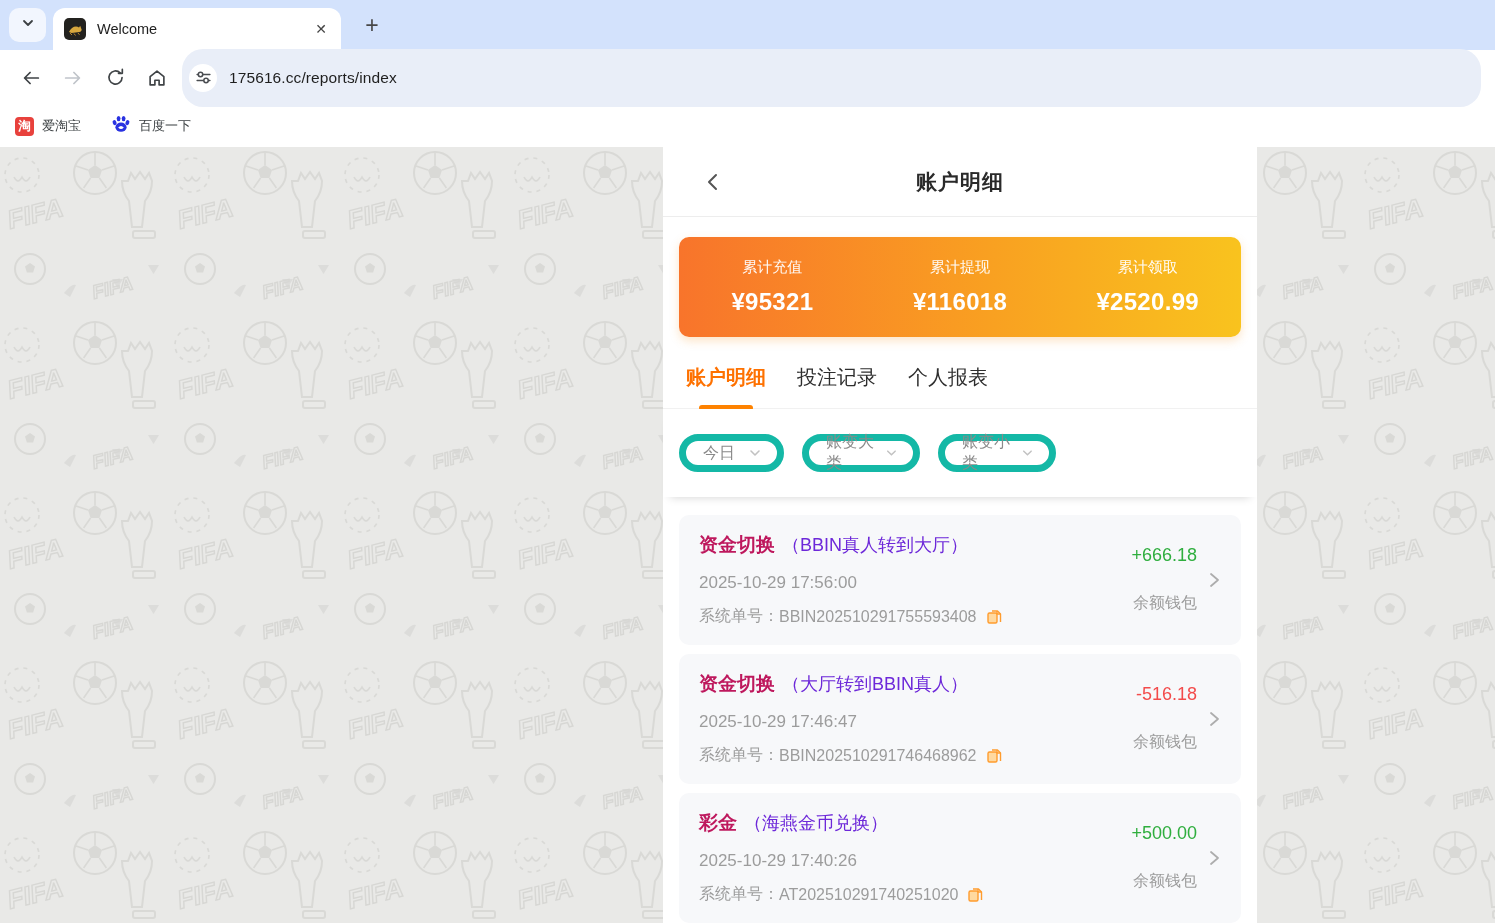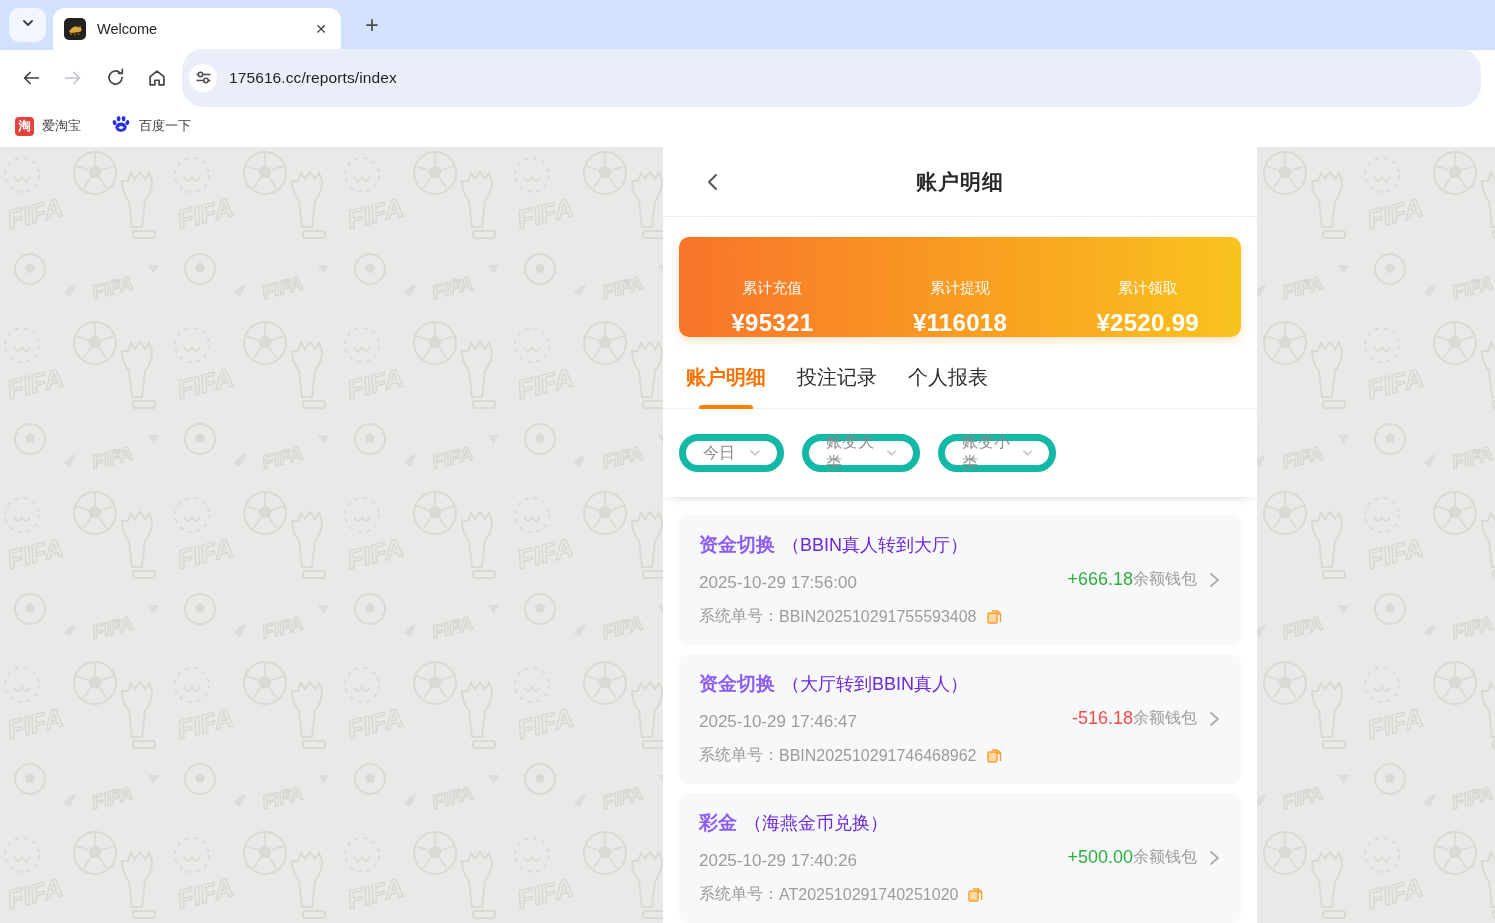--- a/index.html
+++ b/index.html
@@ -40,21 +40,21 @@
   .panel { position:absolute; left:663px; top:0; width:594px; height:776px; background:#fff;
     display:flex; flex-direction:column; }
 
   .panel-header { position:relative; height:70px; flex:0 0 auto; border-bottom:1px solid #ededed;
     display:flex; align-items:center; justify-content:center; }
   .back-btn { position:absolute; left:30px; top:15px; width:40px; height:40px; display:flex; align-items:center; justify-content:center; cursor:pointer; }
   .panel-title { font-size:21px; font-weight:600; color:#2a2a2a; letter-spacing:1px; }
 
   .summary-card { flex:0 0 auto; margin:20px 16px 0; height:100px; border-radius:10px;
     background:linear-gradient(90deg,#f8742b 0%,#f9a021 55%,#f9c31e 100%);
-    display:flex; align-items:flex-end; box-shadow:0 4px 10px rgba(248,150,40,.25); }
+    display:flex; align-items:center; box-shadow:0 4px 10px rgba(248,150,40,.25); }
   .sum-col { flex:1; display:flex; flex-direction:column; align-items:center; justify-content:center; gap:11px; color:#fff; }
   .sum-label { font-size:15px; opacity:.96; }
   .sum-value { font-size:24px; font-weight:bold; letter-spacing:.3px; }
   .sum-divider { width:1px; margin:22px 0; background:rgba(255,255,255,.45); }
 
   .tabs-row { flex:0 0 auto; margin-top:27px; padding:0 23px; display:flex; gap:31px; border-bottom:1px solid #f1f1f1; }
   .ptab { position:relative; padding-bottom:17px; font-size:20px; color:#2e2e2e; cursor:pointer; }
   .ptab.active { color:#fe7100; font-weight:bold; }
   .ptab .bar { display:none; }
   .ptab.active .bar { display:block; position:absolute; left:50%; transform:translateX(-50%); bottom:-3px;
@@ -64,27 +64,27 @@
     background:#fff; box-shadow:0 7px 9px -7px rgba(0,0,0,.18); }
   .pill { height:38px; border:7px solid #14b8a6; border-radius:19px; background:#fff; cursor:pointer;
     display:flex; align-items:center; justify-content:space-between; padding:0 15px 0 17px; color:#8a8a8a; font-size:16px; }
   .pill.w1 { width:105px; } .pill.w2 { width:118px; }
 
   .tx-list { flex:1; padding:18px 16px 0; overflow:hidden; background:#fff; }
   .tx-card { background:#f7f8fa; border-radius:10px; padding:17px 14px 18px 20px; margin-bottom:9px;
     display:flex; align-items:stretch; cursor:pointer; }
   .tx-left { flex:1; min-width:0; }
   .tx-title { display:flex; align-items:baseline; }
-  .tx-type { font-size:19px; font-weight:bold; color:#8b5cf6; }
+  .tx-type { font-size:19px; font-weight:bold; color:#be185d; }
   .tx-sub { margin-left:7px; font-size:18px; color:#6d28d9; }
   .tx-date { margin-top:15px; font-size:17px; color:#9c9c9c; }
   .tx-order { margin-top:13px; display:flex; align-items:center; font-size:16px; color:#9c9c9c; }
   .copy-btn { margin-left:9px; display:flex; align-items:center; cursor:pointer; }
   .tx-right { display:flex; align-items:center; }
-  .tx-amt-col { display:flex; flex-direction:row; align-items:flex-end; justify-content:center; }
+  .tx-amt-col { display:flex; flex-direction:column; align-items:flex-end; justify-content:center; gap:27px; }
   .tx-amount { font-size:18px; font-weight:500; }
   .tx-wallet { font-size:16px; color:#9c9c9c; }
   .tx-chevron { width:26px; display:flex; align-items:center; justify-content:center; margin-left:4px; }
 </style>
 </head>
 <body>
 
 <div class="screen">
 
   <div class="tabstrip">

